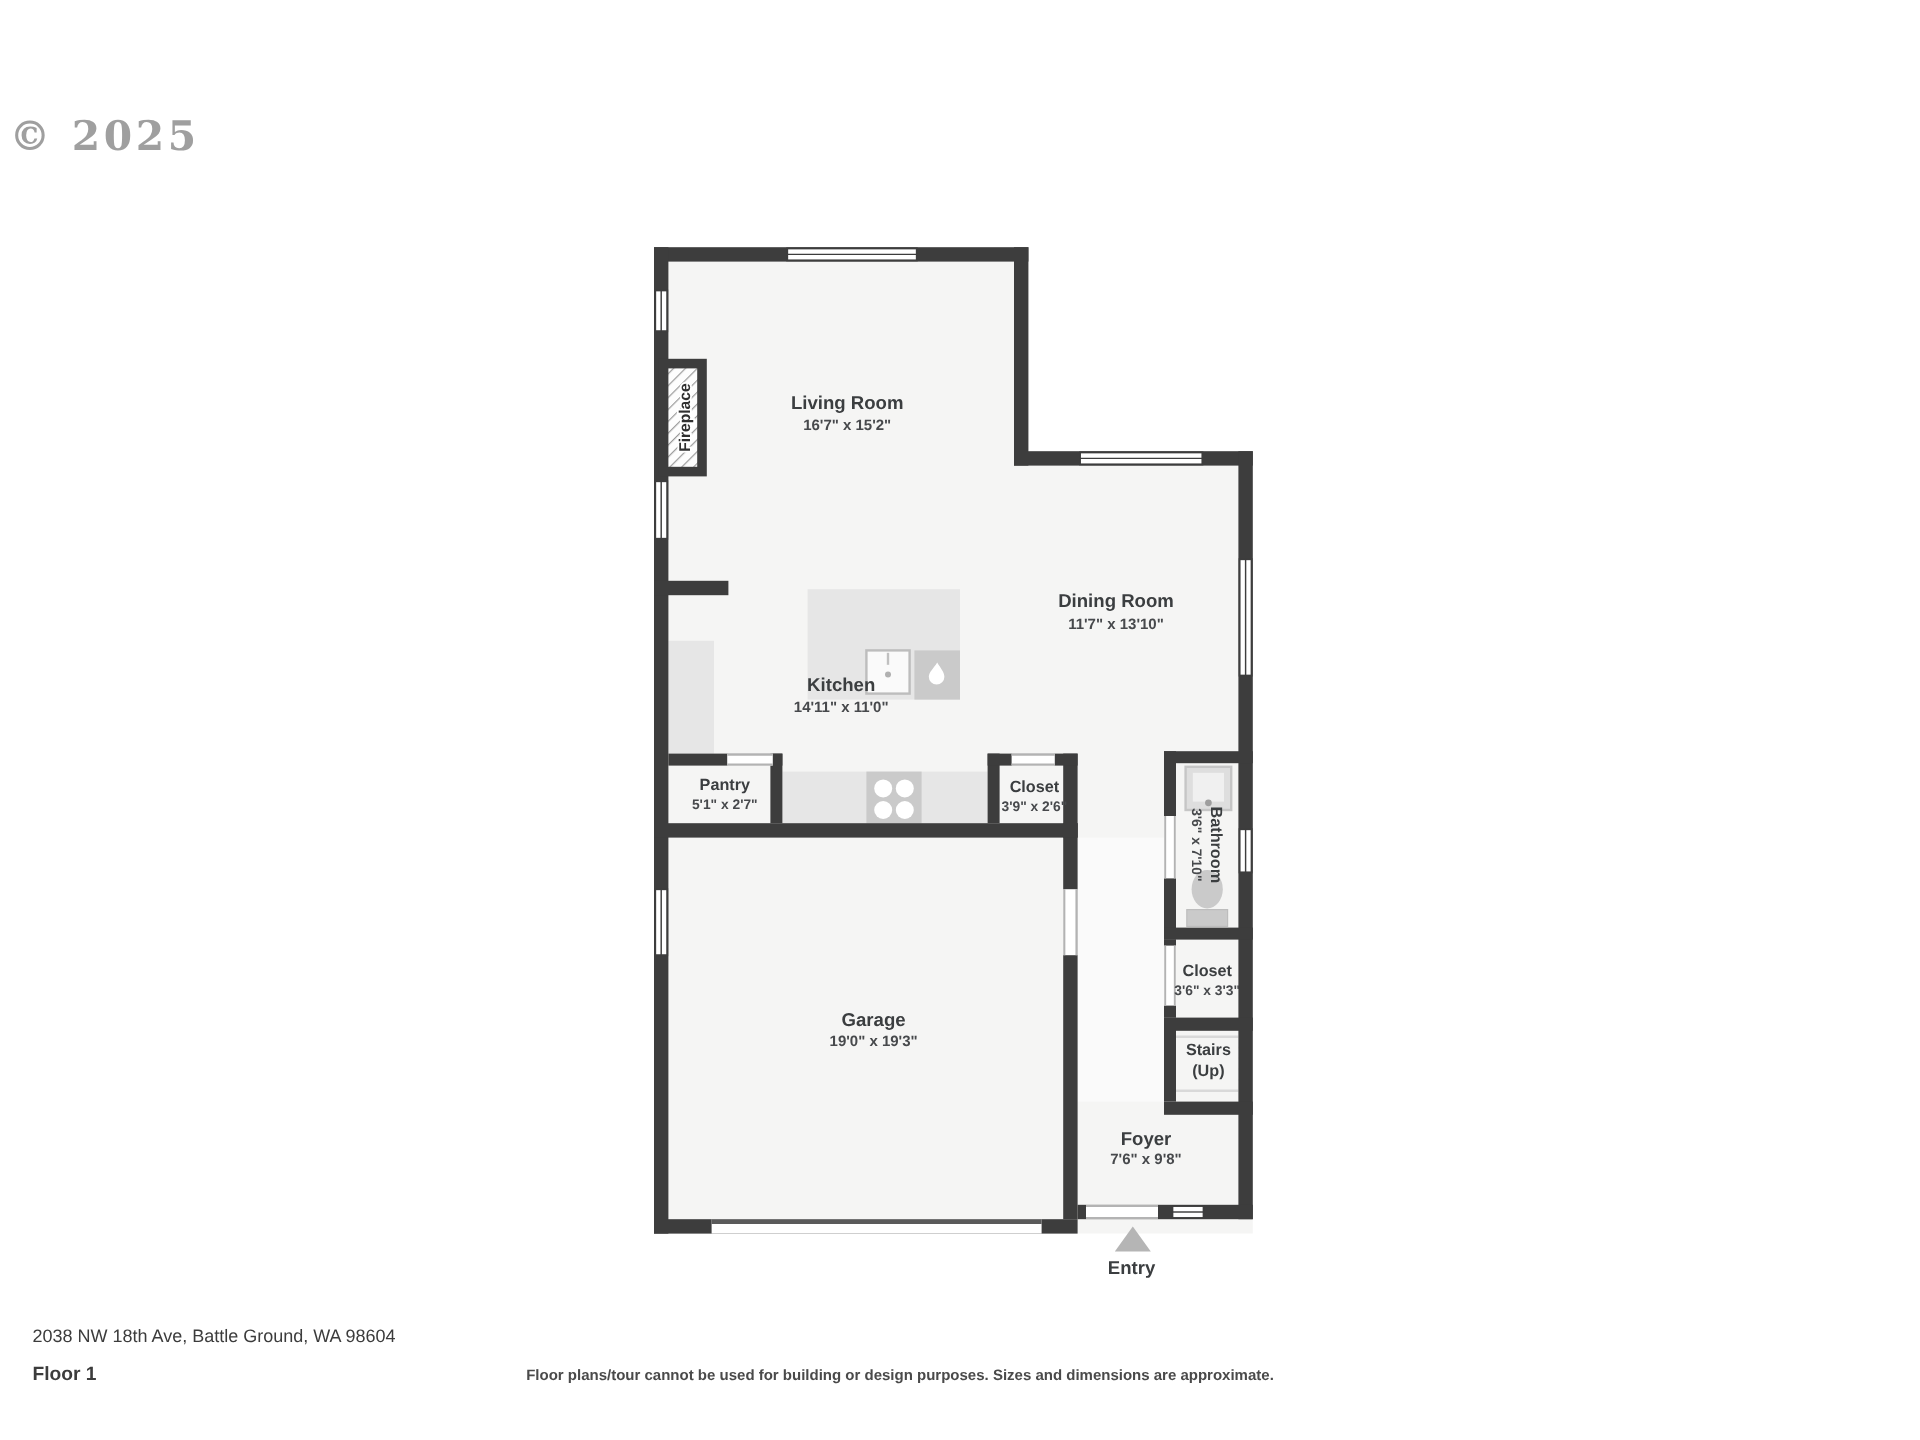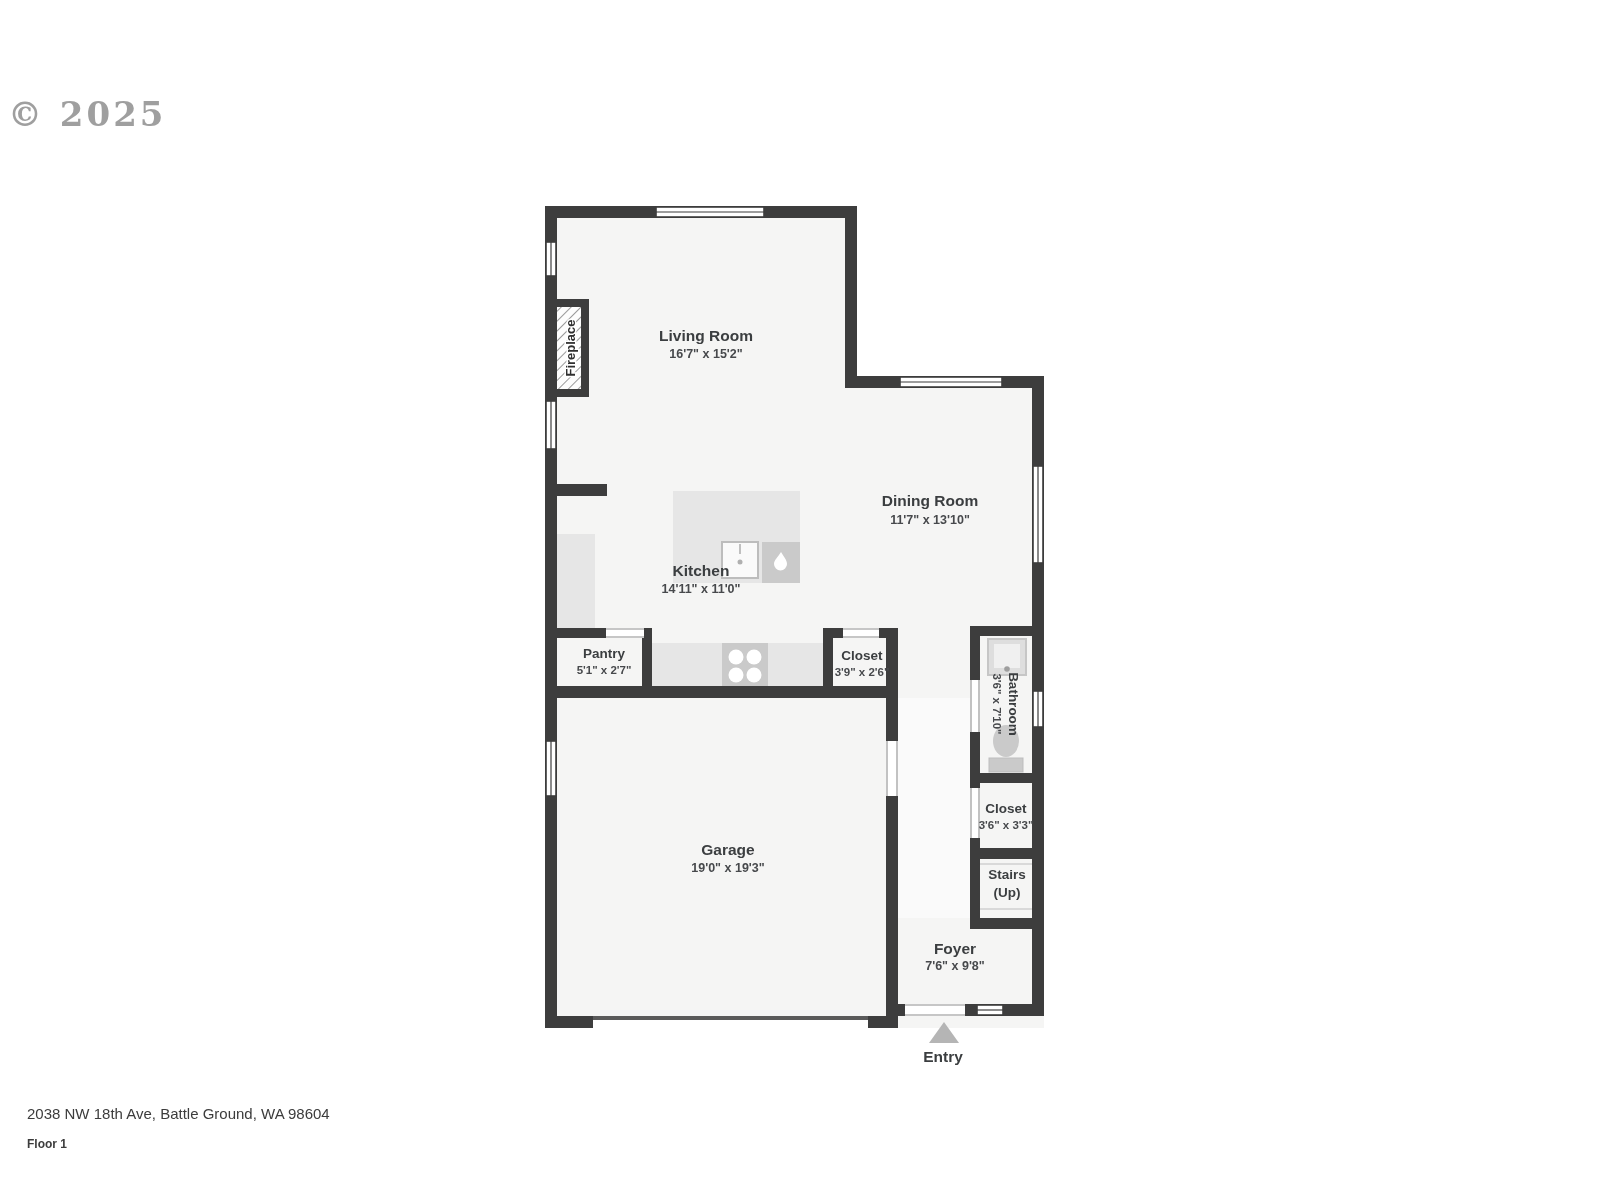--- a/index.html
+++ b/index.html
@@ -1,21 +1,21 @@
 <!DOCTYPE html>
 <html><head>
 <meta charset="utf-8">
 <style>
   html,body{margin:0;padding:0;background:#ffffff;}
   .page{position:relative;width:1436px;height:1200px;background:#ffffff;overflow:hidden;
         font-family:"Liberation Sans", sans-serif;margin-top:36px;}
   .watermark{position:absolute;left:8px;top:58px;font-family:"DejaVu Serif", serif;
         font-weight:700;font-size:34px;color:#8f8f8f;letter-spacing:3px;opacity:.85;}
   .address{position:absolute;left:27px;top:1069px;font-size:15px;font-weight:400;color:#3c3c3c;}
-  .floor-label{position:absolute;left:27px;top:1101px;font-size:12px;font-weight:700;color:#3c3c3c;}
+  .floor-label{position:absolute;left:27px;top:1101px;font-size:16px;font-weight:700;color:#3c3c3c;}
   .disclaimer{position:absolute;left:750px;top:1103px;transform:translateX(-50%);
         white-space:nowrap;font-size:12.5px;font-weight:700;color:#4a4a4a;}
   svg{position:absolute;left:0;top:0;}
   .w{fill:#3d3d3d;}
   .floor{fill:#f5f5f4;}
   .hall{fill:#fafafa;}
   .counter{fill:#e6e6e6;}
   .appl{fill:#cacaca;}
   .win{fill:#ffffff;stroke:#3d3d3d;stroke-width:1.6;}
   .winline{stroke:#3d3d3d;stroke-width:1.2;}
@@ -234,13 +234,14 @@
     </g>
 
     <g>
       <polygon points="944,986 929,1007 959,1007" fill="#b5b5b5"></polygon>
       <text class="lbl" x="943" y="1026">Entry</text>
     </g>
   </svg>
 
   <div class="address">2038 NW 18th Ave, Battle Ground, WA 98604</div>
   <div class="floor-label">Floor 1</div>
+  <div class="disclaimer">Floor plans/tour cannot be used for building or design purposes. Sizes and dimensions are approximate.</div>
 </div>
 
 </body></html>

